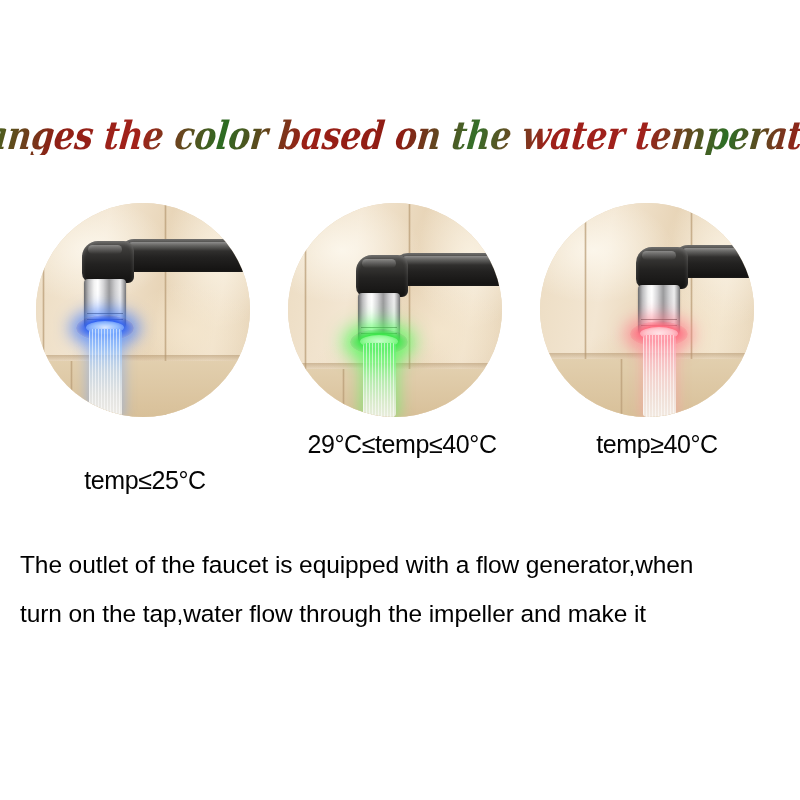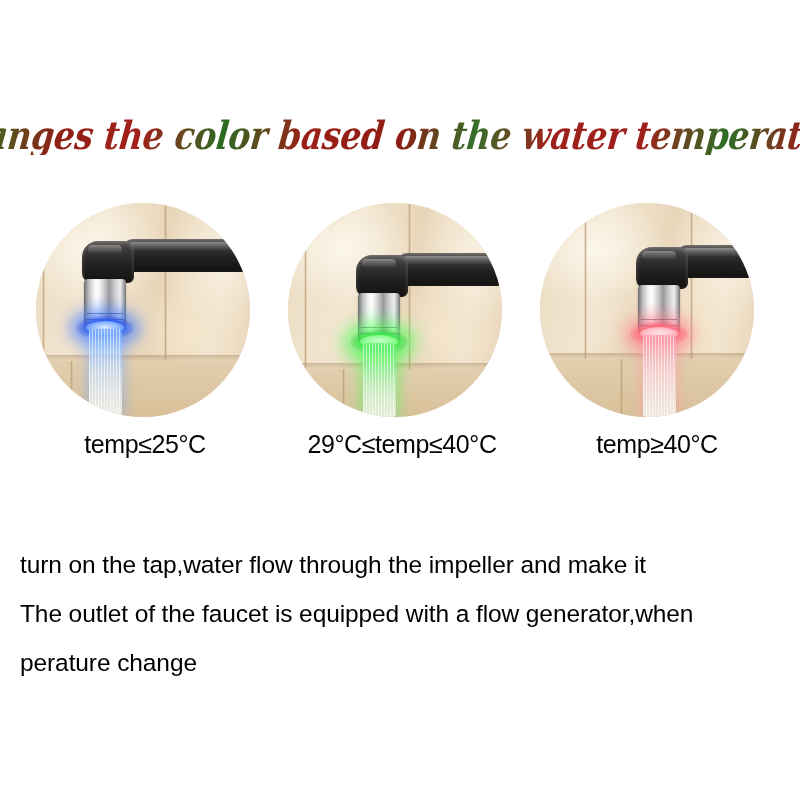--- a/index.html
+++ b/index.html
@@ -167,21 +167,21 @@
     top:0;
     width:260px;
     text-align:center;
     font-family:"Liberation Sans", sans-serif;
     font-size:25px;
     font-weight:400;
     color:#050505;
     letter-spacing:-0.4px;
     white-space:nowrap;
   }
-  .temp-label.t1 { left:15px; }
+  .temp-label.t1 { left:15px;margin-top:36px; }
   .temp-label.t2 { left:272px; }
   .temp-label.t3 { left:527px; }
 
   
   .body-copy {
     position:absolute;
     left:20px; top:540px;
     width:762px;
   }
   .body-line {
@@ -297,18 +297,17 @@
     </div>
   </div>
 
   <div class="labels">
     <div class="temp-label t1">temp≤25°C</div>
     <div class="temp-label t2">29°C≤temp≤40°C</div>
     <div class="temp-label t3">temp≥40°C</div>
   </div>
 
   <div class="body-copy">
+    <div class="body-line">The outlet of the faucet is equipped with a flow generator,when</div>
     <div class="body-line">turn on the tap,water flow through the impeller and make it</div>
-    <div class="body-line">The outlet of the faucet is equipped with a flow generator,when</div>
-    <div class="body-line">perature change</div>
   </div>
 
 </div>
 
 </body></html>

